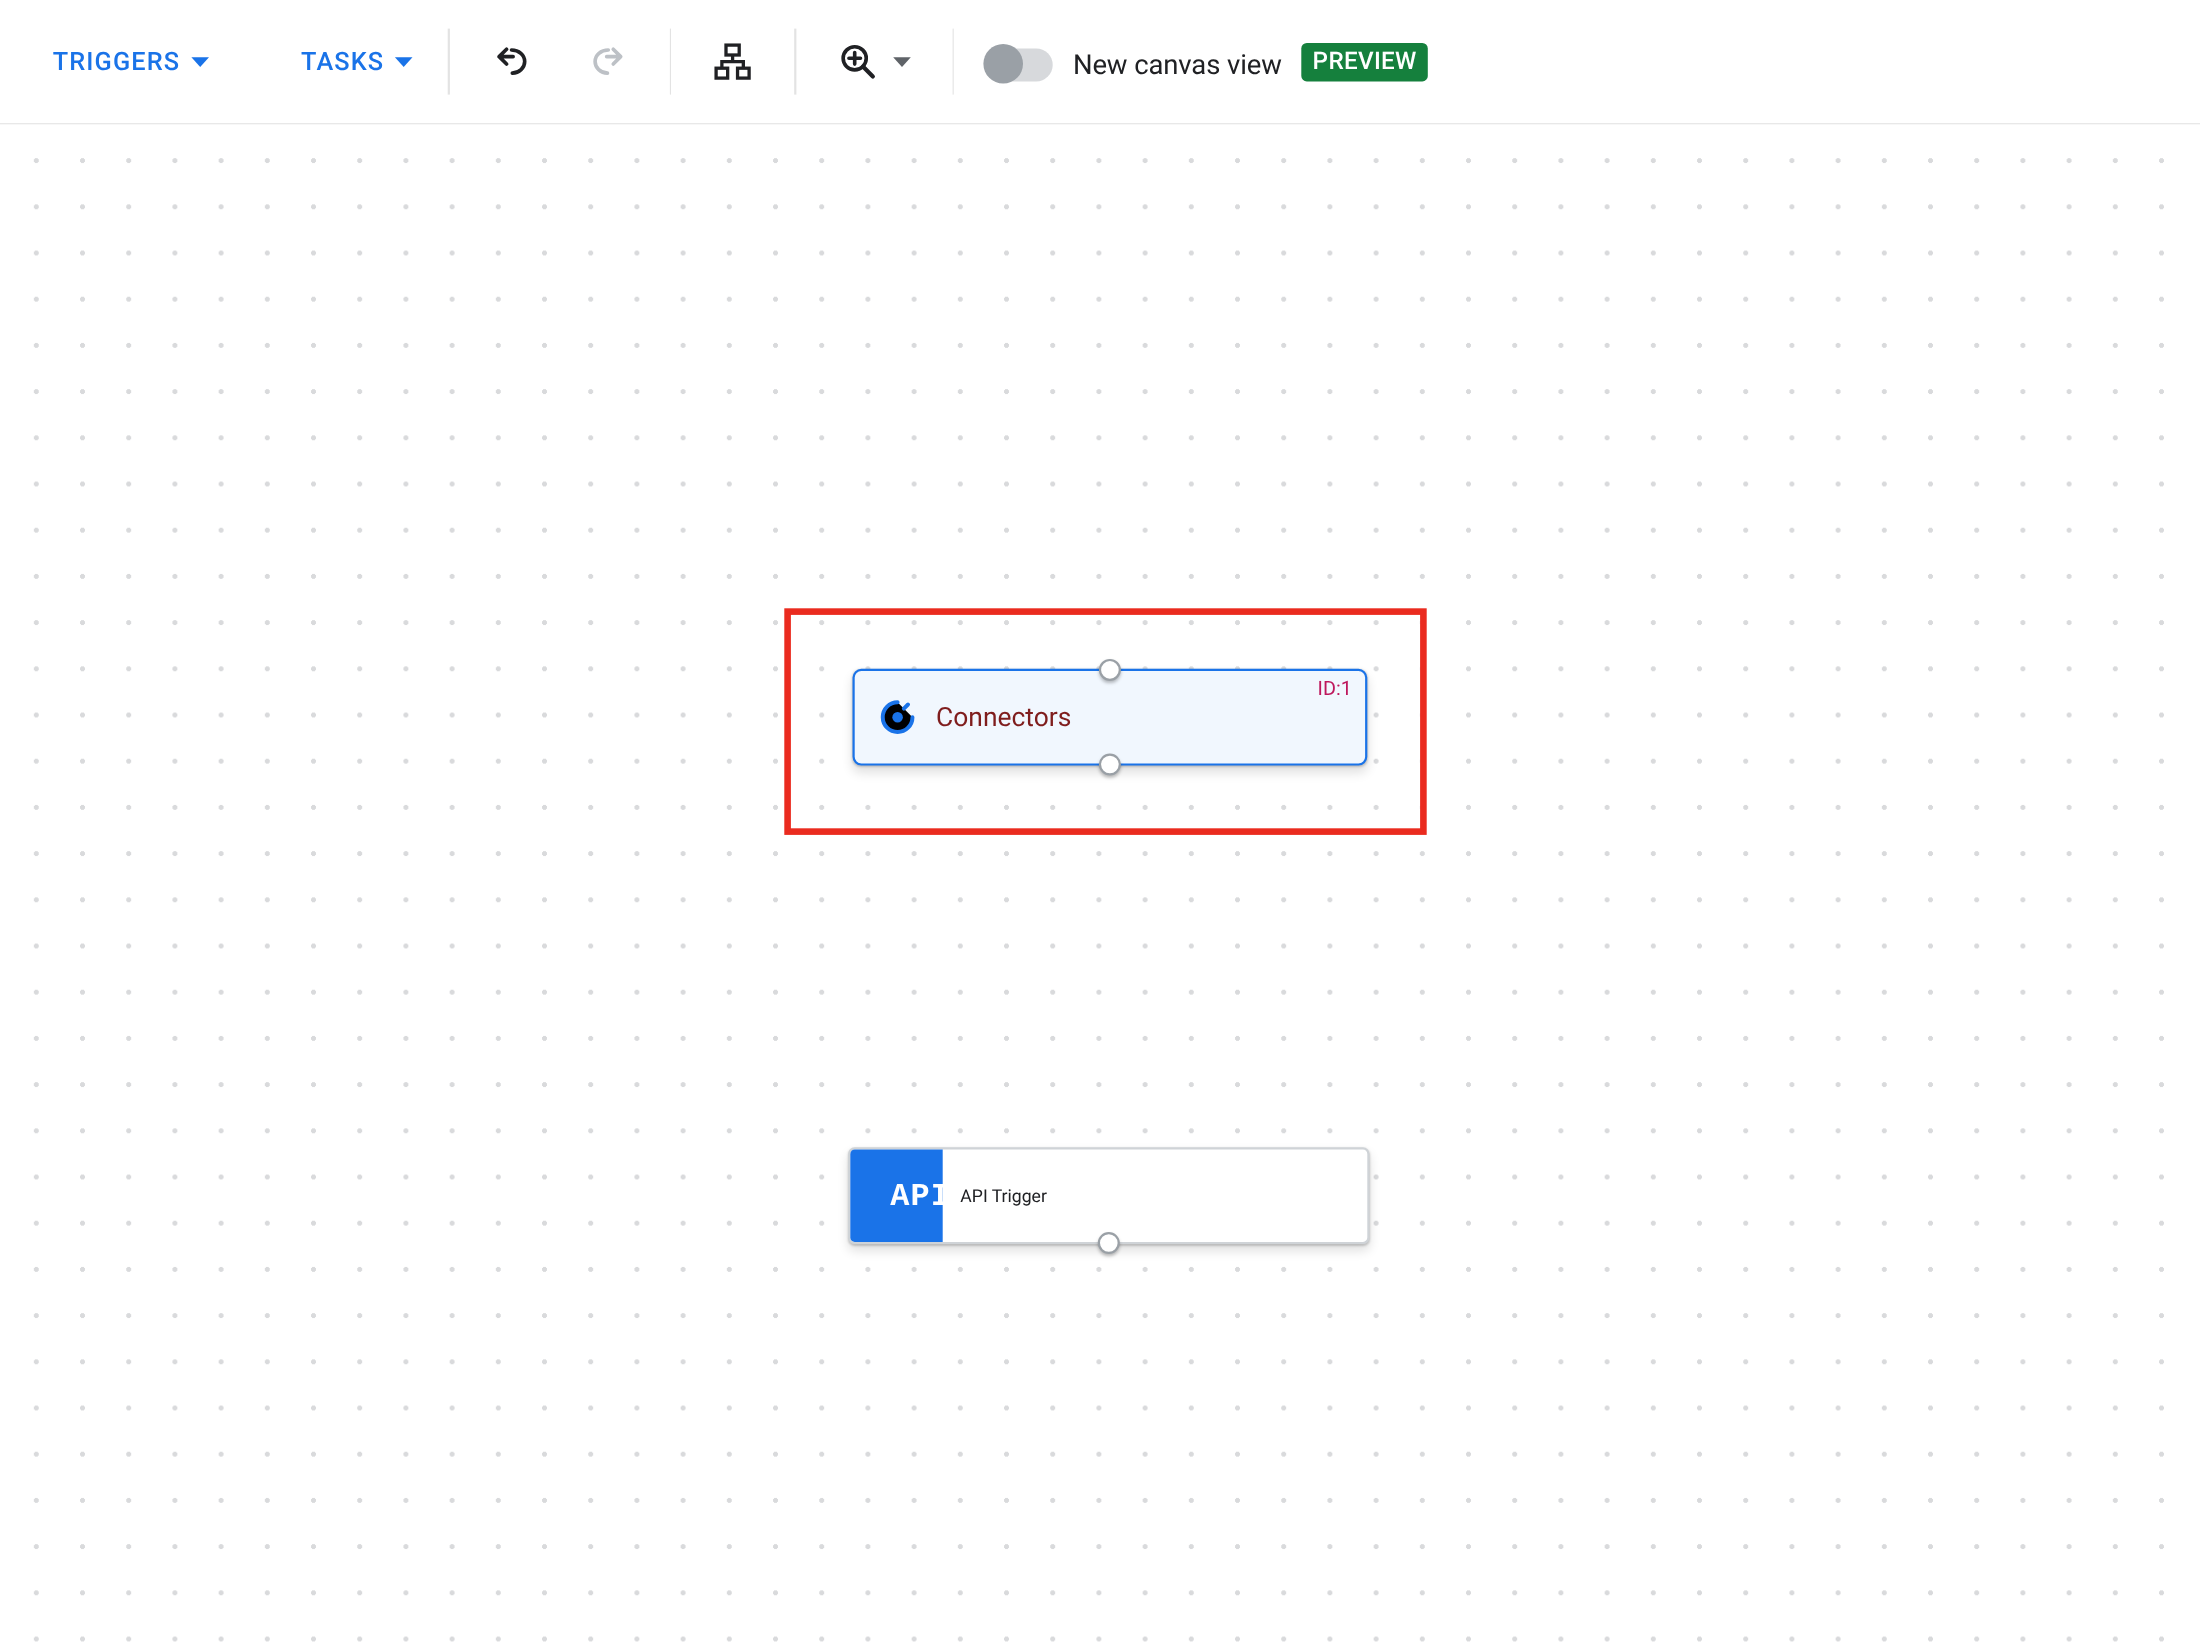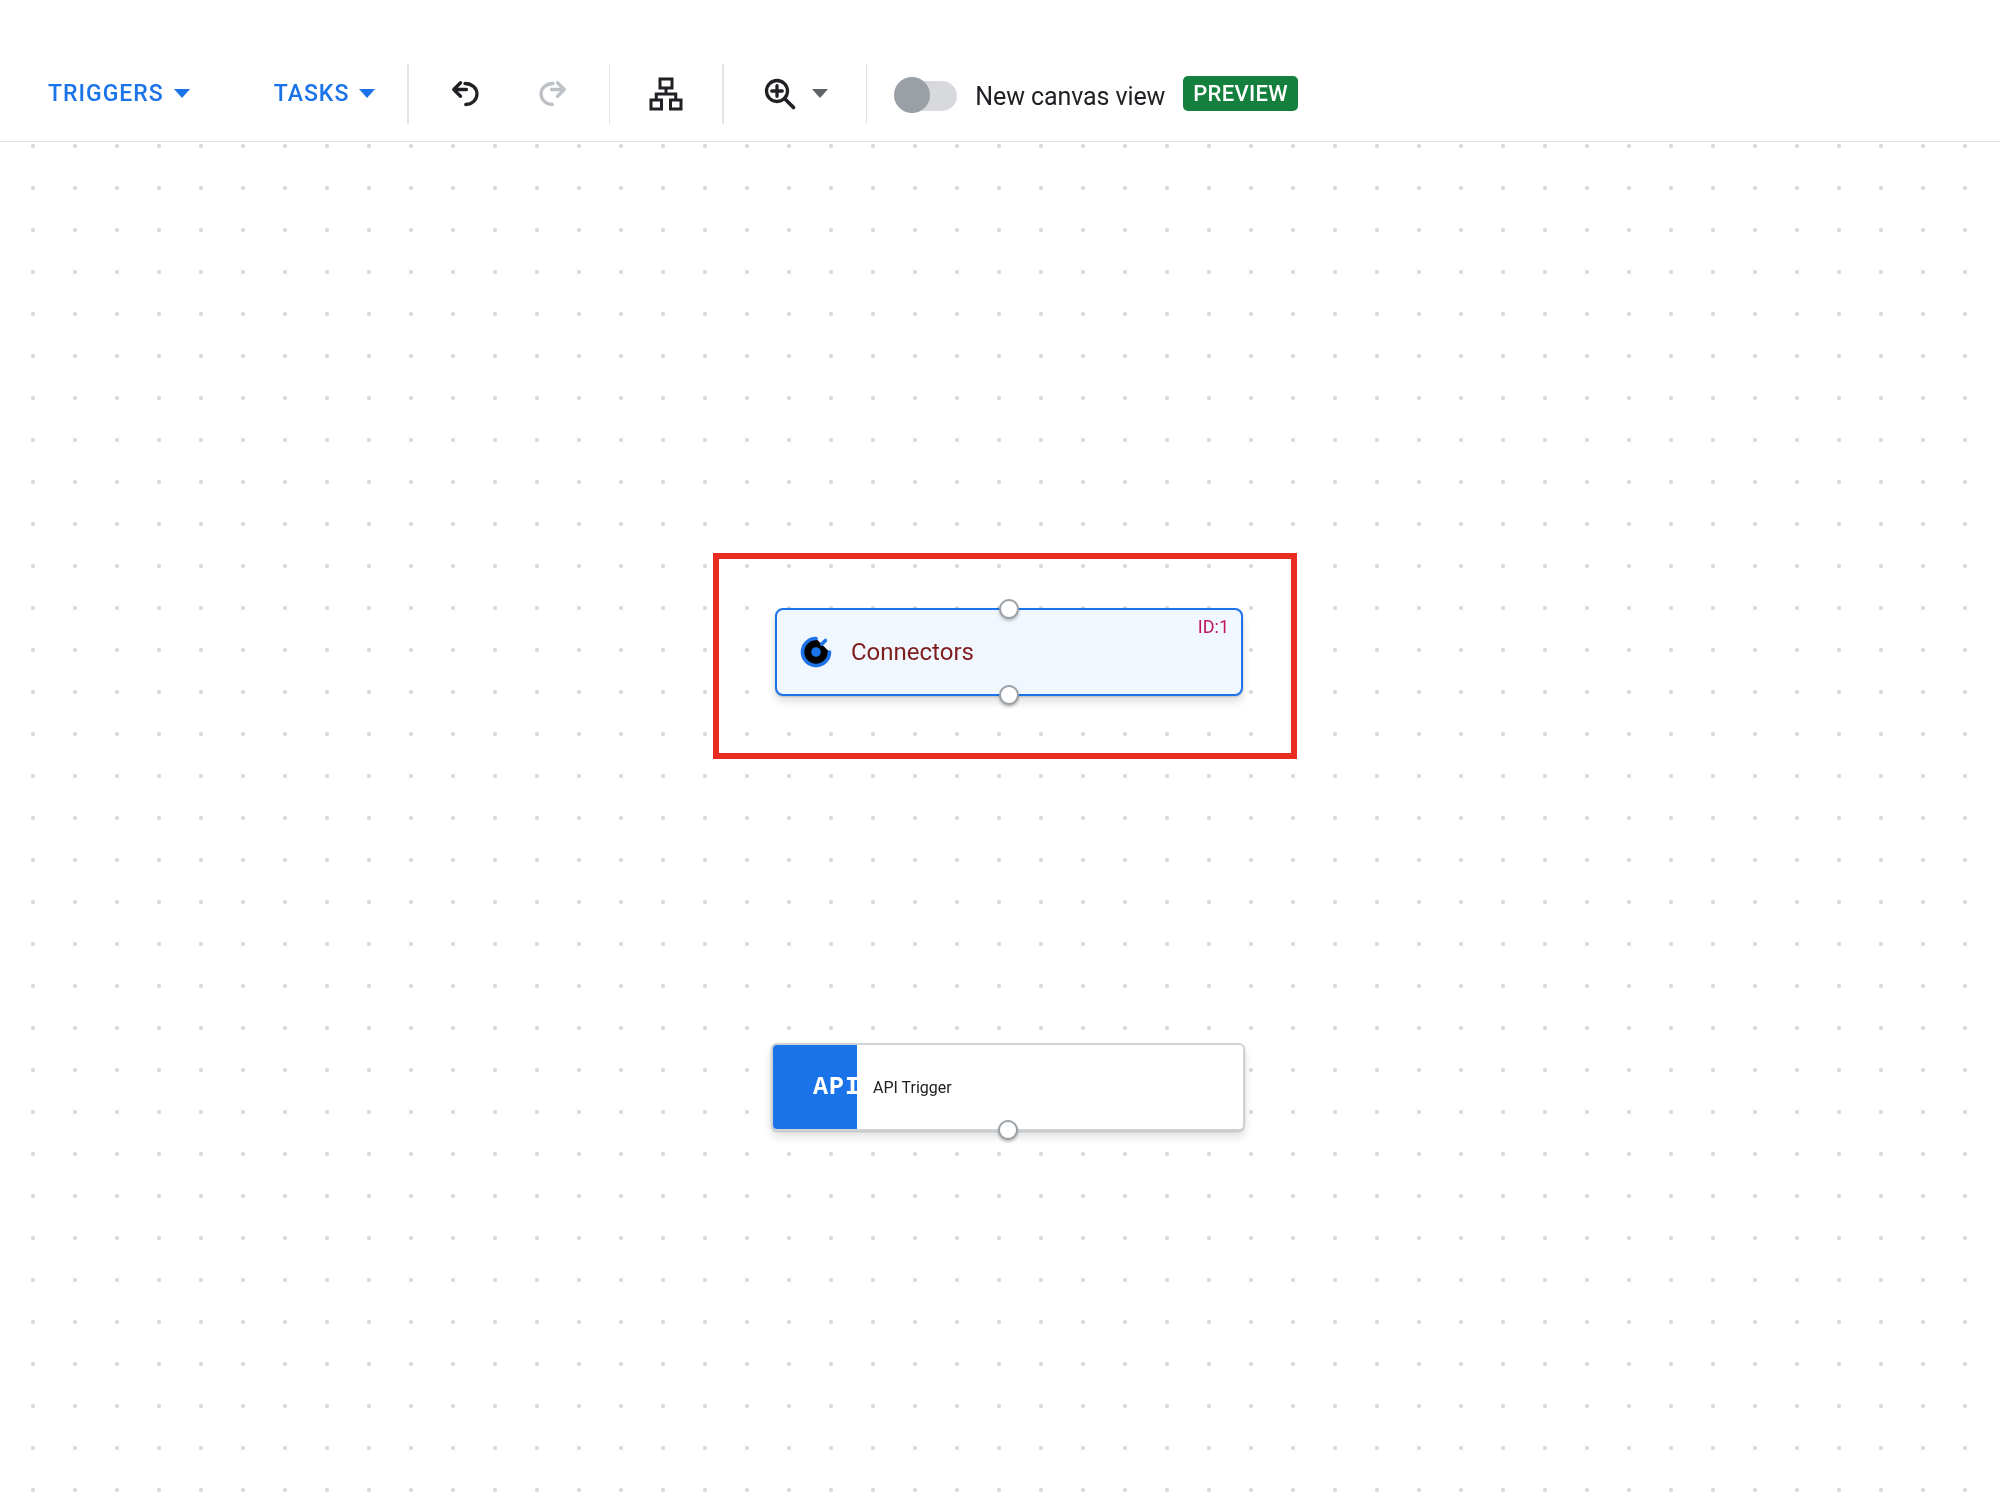--- a/index.html
+++ b/index.html
@@ -7,30 +7,29 @@
     font-family: Roboto, "Helvetica Neue", Arial, sans-serif;
     width: 2000px;
     height: 1501px;
     background: #fff;
     overflow: hidden;
     position: relative;
   }
 
   
   .toolbar {
-    height: 96px;
+    height: 113px;
     border-bottom: 1.5px solid #e3e3e3;
     display: flex;
     align-items: center;
     padding-left: 30px;
     gap: 4px;
     background: #fff;
     position: relative;
     z-index: 10;
-    margin-top: 46px;
   }
   .toolbar-btn {
     display: flex;
     align-items: center;
     padding: 0 18px;
     height: 50px;
     color: #1a73e8;
     font-size: 23px;
     font-weight: 500;
     letter-spacing: 1px;
@@ -162,21 +161,21 @@
     border-radius: 6px;
     background:#fff;
     box-shadow: 0 6px 10px rgba(0,0,0,.12), 0 1px 2px rgba(0,0,0,.18);
   }
   .api-badge {
     background: #1a73e8;
     color:#fff;
     display:flex;
     align-items:center;
     justify-content:center;
-    font-size: 25px;
+    font-size: 29px;
     font-weight:600;
     width: 84px;
     font-family: "Consolas","Courier New",monospace;
     border-radius: 4px 0 0 4px;
     letter-spacing:1px;
     padding-left:44px;
   }
   .api-label {
     display:flex;
     align-items:center;

